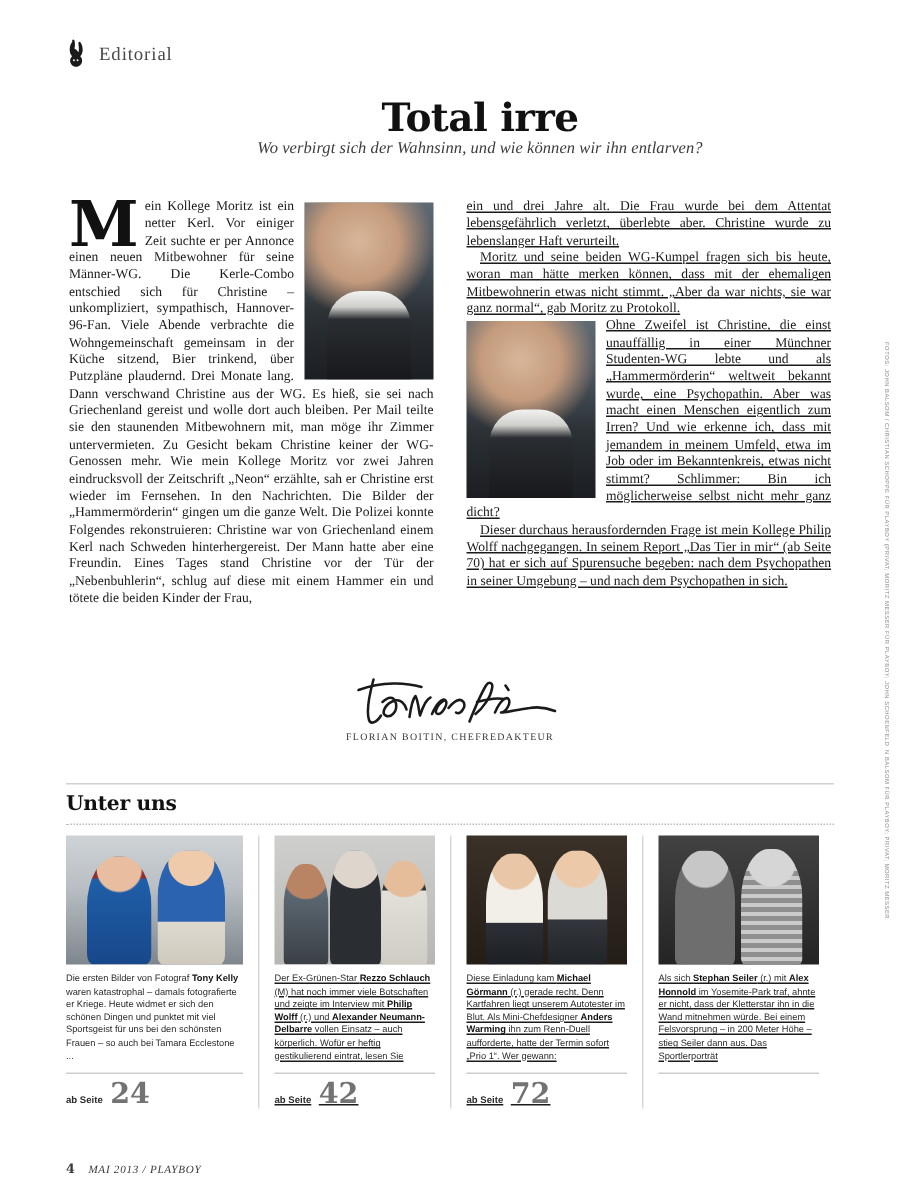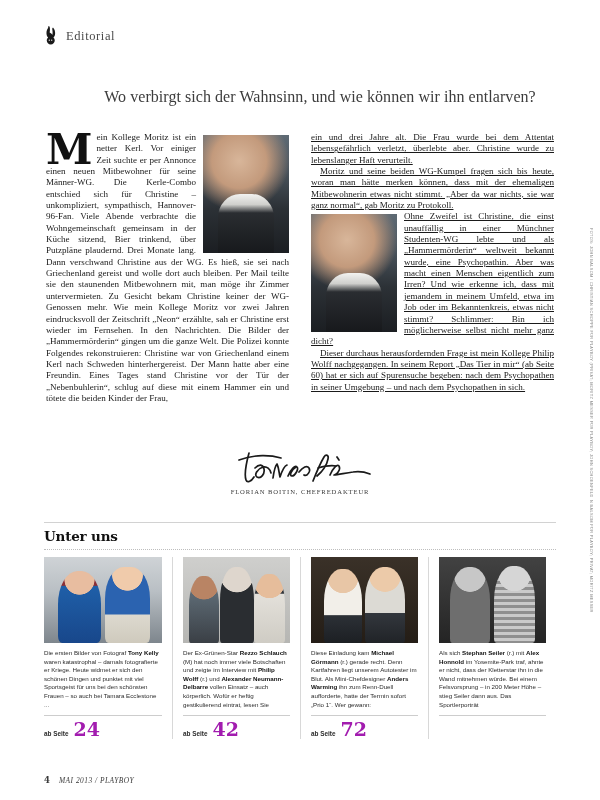--- a/index.html
+++ b/index.html
@@ -58,23 +58,24 @@
     font-family: "DejaVu Serif", serif;
     font-weight: 700;
     font-size: 26px;
     letter-spacing: -0.4px;
     color: #111;
     line-height: 1.05;
     margin: 0;
   }
   .subhead {
     font-family: "Liberation Serif", serif;
-    font-size: 16px;
+    font-style: italic;
+    font-size: 11px;
     color: #3c3c3c;
-    margin-top: 22px;
+    margin-top: 0;
     letter-spacing: 0.05px;
   }
 
   
   .cols {
     position: absolute;
     left: 46px;
     top: 132px;
     width: 508px;
     height: 322px;
@@ -215,20 +216,21 @@
   }
   .card {
     width: 128px;
     box-sizing: border-box;
     padding-right: 10px;
     position: relative;
   }
   .card + .card {
     padding-left: 10px;
     border-left: 1px solid #d8d8d8;
+    text-decoration: underline;
   }
   .card-photo {
     width: 100%;
     height: 86px;
     background: #9aa3ab;
     position: relative;
     overflow: hidden;
   }
 
   
@@ -310,21 +312,21 @@
   .ab-seite {
     font-family: "Liberation Sans", sans-serif;
     font-weight: 700;
     font-size: 6.4px;
     color: #2b2b2b;
   }
   .page-num {
     font-family: "DejaVu Serif", serif;
     font-weight: 700;
     font-size: 19px;
-    color: #a21caf;
+    color: #737373;
     line-height: 1;
   }
 
   
   .footer {
     position: absolute;
     left: 44px;
     top: 775px;
     display: flex;
     align-items: baseline;
@@ -352,34 +354,35 @@
   <div class="masthead">
     <svg class="bunny-icon" viewBox="0 0 26 40">
       <path fill="#1a1a1a" d="M8.2 1.6c1.3-1.9 3.1-0.4 3.4 1.6 0.5 3 0.3 6.6-0.3 9.8 2.3 0.9 4.2 2.6 5.2 4.8 1.1-3.4 0.7-7.6 0.1-10.9-0.4-2.2 0.9-4.3 2.5-2.6 2.1 2.2 3.4 6.9 3.1 11-0.2 3.2-1.4 5.9-3.3 7.7 1.6 1.6 2.6 3.7 2.6 6 0 4.4-3.6 8-8 8s-8-3.6-8-8c0-2.4 1-4.5 2.7-6.1-1.9-1.8-3-4.5-3.2-7.6-0.3-4.2 1-9 3.2-11.2 0.1-0.1 0.1-0.1 0.2-0.2z"></path>
       <circle fill="#fff" cx="10.6" cy="28.4" r="1.25"></circle>
       <circle fill="#fff" cx="15.4" cy="28.4" r="1.25"></circle>
     </svg>
     <span class="masthead-label">Editorial</span>
   </div>
 
   <div class="headline-wrap">
+    <h1 class="headline">Total irre</h1>
     <div class="subhead">Wo verbirgt sich der Wahnsinn, und wie können wir ihn entlarven?</div>
   </div>
 
   <div class="cols">
     <div class="col col-left">
       <div class="portrait portrait-left"></div>
       <p><span class="dropcap">M</span><span>ein Kollege Moritz ist ein netter Kerl. Vor einiger Zeit suchte er per Annonce einen neuen Mitbewohner für seine Männer-WG. Die Kerle-Combo entschied sich für Christine – unkompliziert, sympathisch, Hannover-96-Fan. Viele Abende verbrachte die Wohngemeinschaft gemeinsam in der Küche sitzend, Bier trinkend, über Putzpläne plaudernd. Drei Monate lang. Dann verschwand Christine aus der WG. Es hieß, sie sei nach Griechenland gereist und wolle dort auch bleiben. Per Mail teilte sie den staunenden Mitbewohnern mit, man möge ihr Zimmer untervermieten. Zu Gesicht bekam Christine keiner der WG-Genossen mehr. Wie mein Kollege Moritz vor zwei Jahren eindrucksvoll der Zeitschrift „Neon“ erzählte, sah er Christine erst wieder im Fernsehen. In den Nachrichten. Die Bilder der „Hammermörderin“ gingen um die ganze Welt. Die Polizei konnte Folgendes rekonstruieren: Christine war von Griechenland einem Kerl nach Schweden hinterhergereist. Der Mann hatte aber eine Freundin. Eines Tages stand Christine vor der Tür der „Nebenbuhlerin“, schlug auf diese mit einem Hammer ein und tötete die beiden Kinder der Frau,</span></p>
     </div>
     <div class="col col-right">
       <p>ein und drei Jahre alt. Die Frau wurde bei dem Attentat lebensgefährlich verletzt, überlebte aber. Christine wurde zu lebenslanger Haft verurteilt.</p>
       <p>Moritz und seine beiden WG-Kumpel fragen sich bis heute, woran man hätte merken können, dass mit der ehemaligen Mitbewohnerin etwas nicht stimmt. „Aber da war nichts, sie war ganz normal“, gab Moritz zu Protokoll.</p>
       <div class="portrait portrait-right"></div>
       <p>Ohne Zweifel ist Christine, die einst unauffällig in einer Münchner Studenten-WG lebte und als „Hammermörderin“ weltweit bekannt wurde, eine Psychopathin. Aber was macht einen Menschen eigentlich zum Irren? Und wie erkenne ich, dass mit jemandem in meinem Umfeld, etwa im Job oder im Bekanntenkreis, etwas nicht stimmt? Schlimmer: Bin ich möglicherweise selbst nicht mehr ganz dicht?</p>
-      <p>Dieser durchaus herausfordernden Frage ist mein Kollege Philip Wolff nachgegangen. In seinem Report „Das Tier in mir“ (ab Seite 60) hat er sich auf Spurensuche begeben: nach dem Psychopathen in seiner Umgebung – und nach dem Psychopathen in sich.</p>
+      <p>Dieser durchaus herausfordernden Frage ist mein Kollege Philip Wolff nachgegangen. In seinem Report „Das Tier in mir“ (ab Seite 70) hat er sich auf Spurensuche begeben: nach dem Psychopathen in seiner Umgebung – und nach dem Psychopathen in sich.</p>
     </div>
   </div>
 
   <div class="signature-block">
     <svg class="signature-svg" width="150" height="34" viewBox="0 0 150 34">
       <g fill="none" stroke="#1a1a1a" stroke-width="1.7" stroke-linecap="round" stroke-linejoin="round">
         <path d="M14 8 C30 2, 46 3, 56 6"></path>
         <path d="M24 1 C21 12, 19 22, 21 28 C22 31, 26 30, 29 25"></path>
         <path d="M30 16 C34 12, 38 12, 39 17 C40 22, 36 27, 32 25 C29 23, 32 17, 38 15 C42 14, 45 17, 46 21"></path>
         <path d="M48 26 C49 19, 50 14, 52 12 C54 16, 54 21, 55 25 C57 19, 59 14, 62 13"></path>

